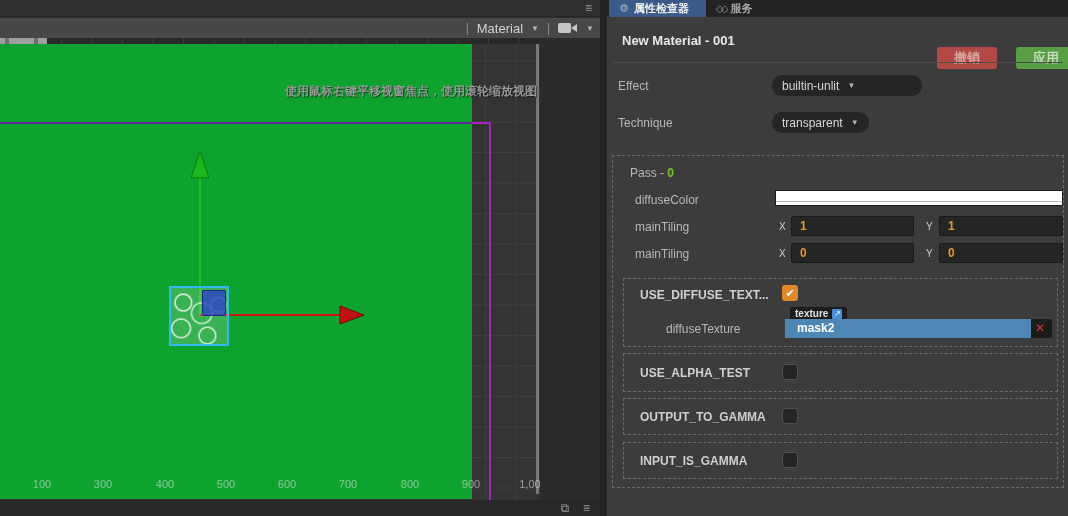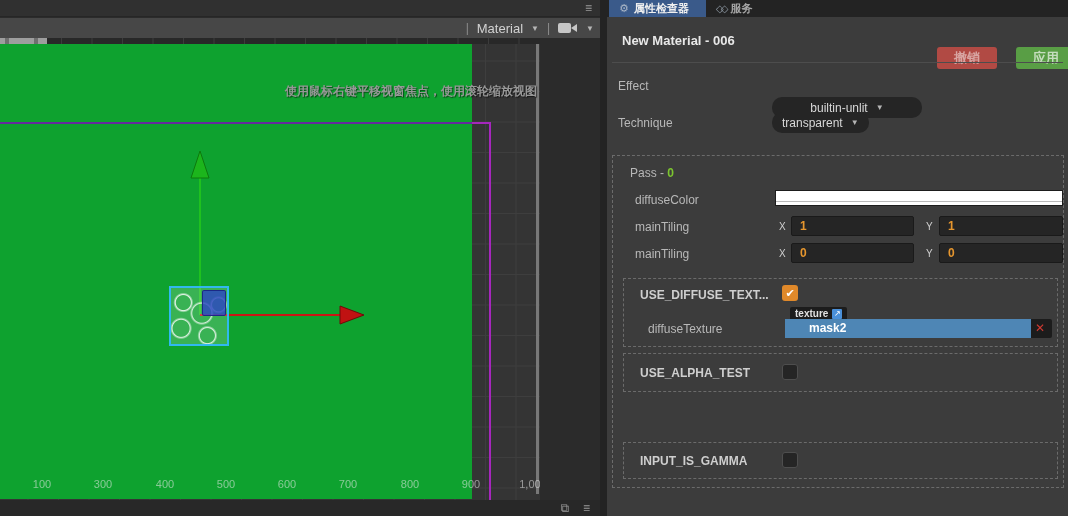--- a/index.html
+++ b/index.html
@@ -79,21 +79,21 @@
   .panel-title { position:absolute; left:15px; top:16px; font-size:13px; font-weight:bold; color:#e8e8e8; }
   .btn { position:absolute; top:30px; height:22px; border:none; border-radius:3px; font-size:13px; font-weight:bold; cursor:pointer; }
   .btn-undo { left:330px; width:60px; background:#b14a44; color:rgba(255,255,255,0.5); }
   .btn-apply { left:409px; width:60px; background:#599e45; color:rgba(255,255,255,0.65); }
   .header-sep { position:absolute; left:5px; top:62px; width:451px; height:1px; background:#4d4d4d; }
 
   .prop-label { position:absolute; font-size:12px; color:#b8b8b8; }
   .dropdown { position:absolute; height:21px; background:#252525; border-radius:10px; color:#d8d8d8;
     font-size:12px; display:flex; align-items:center; padding:0 10px; cursor:pointer; }
   .dropdown .dd-caret { font-size:8px; color:#b5b5b5; margin-left:8px; }
-  .dd-effect { left:165px; top:75px; width:150px; justify-content:center;margin-top:22px; }
+  .dd-effect { left:165px; top:75px; width:150px; justify-content:flex-start; }
   .dd-technique { left:165px; top:112px; }
 
   .pass-box { position:absolute; left:5px; top:155px; width:452px; height:333px; border:1px dashed #6b6b6b; }
   .pass-title { position:absolute; left:17px; top:10px; font-size:12px; color:#b8b8b8; }
   .pass-index { color:#7cc52f; font-weight:bold; }
 
   .color-swatch { position:absolute; left:162px; top:34px; width:288px; height:16px; border:1px solid #1d1d1d; cursor:pointer; }
   .color-swatch .alpha-line { position:absolute; left:0; bottom:3px; width:100%; height:1px; background:#b9b9b9; }
 
   .xy-label { position:absolute; font-size:10px; color:#cfcfcf; }
@@ -108,21 +108,21 @@
   .checkbox.checked { background:#e0892a; color:#ffffff; font-size:11px; font-weight:bold; }
 
   .texture-chip { position:absolute; left:166px; top:28px; height:13px; background:#1c1c1c; border-radius:2px 2px 0 0;
     display:flex; align-items:center; gap:4px; padding:0 5px; }
   .texture-chip .chip-label { color:#e2e2e2; font-size:10px; font-weight:bold;text-align:center; }
   .texture-chip .chip-link { width:10px; height:10px; background:#4a90d9; border-radius:1px; color:#fff;
     font-size:8px; line-height:10px; text-align:center; cursor:pointer; }
   .asset-field { position:absolute; left:161px; top:40px; width:267px; height:19px; background:#1c1c1c;
     border-radius:0 2px 2px 0; }
   .asset-field .asset-value { position:absolute; left:0; top:0; width:246px; height:19px; background:#4e86b5;
-    color:#fff; font-size:12px; font-weight:bold; line-height:19px; padding-left:24px; cursor:pointer; }
+    color:#fff; font-size:12px; font-weight:bold; line-height:19px; padding-left:12px; cursor:pointer; }
   .asset-field .asset-clear { position:absolute; right:4px; top:1px; width:16px; height:16px; color:#d03a32;
     font-size:12px; font-weight:bold; text-align:center; line-height:17px; cursor:pointer; }
 </style>
 </head>
 <body>
 
 <div class="left-pane">
   <div class="menu-bar">
     <span class="menu-glyph">≡</span>
   </div>
@@ -192,21 +192,21 @@
       <span class="tab-icon">⚙</span>
       <span>属性检查器</span>
     </div>
     <div class="tab tab-inactive">
       <span class="tab-icon">◇◇</span>
       <span>服务</span>
     </div>
   </div>
 
   <div class="panel-header">
-    <div class="panel-title">New Material - 006</div>
+    <div class="panel-title">New Material - 001</div>
     <button class="btn btn-undo">撤销</button>
     <button class="btn btn-apply">应用</button>
   </div>
   <div class="header-sep"></div>
 
   <div class="prop-label" style="left:11px; top:79px;">Effect</div>
   <div class="dropdown dd-effect">
     <span>builtin-unlit</span>
     <span class="dd-caret">▼</span>
   </div>
@@ -237,35 +237,39 @@
     <span class="xy-label" style="left:166px; top:92px;">X</span>
     <input class="num-input" style="left: 178px; top: 87px; width: 123px;" value="0">
     <span class="xy-label" style="left:313px; top:92px;">Y</span>
     <input class="num-input" style="left: 326px; top: 87px; width: 124px;" value="0">
 
     <div class="define-box" style="top:122px; height:69px;">
       <div class="define-label" style="top:9px;">USE_DIFFUSE_TEXT...</div>
       <div class="checkbox checked" style="top:6px;">
         <span>✔</span>
       </div>
-      <div class="prop-label" style="left:24px; top:43px;">diffuseTexture</div>
+      <div class="prop-label" style="left:42px; top:43px;">diffuseTexture</div>
       <div class="texture-chip">
         <span class="chip-label">texture</span>
         <span class="chip-link">↗</span>
       </div>
       <div class="asset-field">
         <div class="asset-value">mask2</div>
         <div class="asset-clear">✕</div>
       </div>
     </div>
 
     <div class="define-box" style="top:197px; height:39px;">
       <div class="define-label" style="top:12px;">USE_ALPHA_TEST</div>
       <div class="checkbox unchecked" style="top:10px;"></div>
     </div>
 
+    <div class="define-box" style="top:242px; height:37px;">
+      <div class="define-label" style="top:11px;">OUTPUT_TO_GAMMA</div>
+      <div class="checkbox unchecked" style="top:9px;"></div>
+    </div>
 
     <div class="define-box" style="top:286px; height:37px;">
       <div class="define-label" style="top:11px;">INPUT_IS_GAMMA</div>
       <div class="checkbox unchecked" style="top:9px;"></div>
     </div>
   </div>
 </div>
 
 </body></html>

